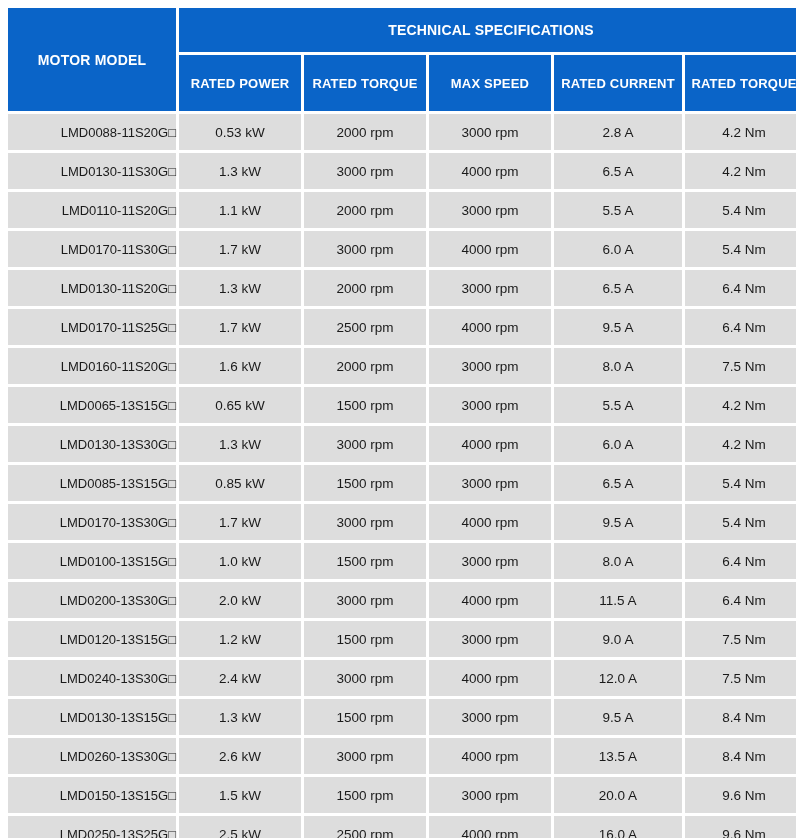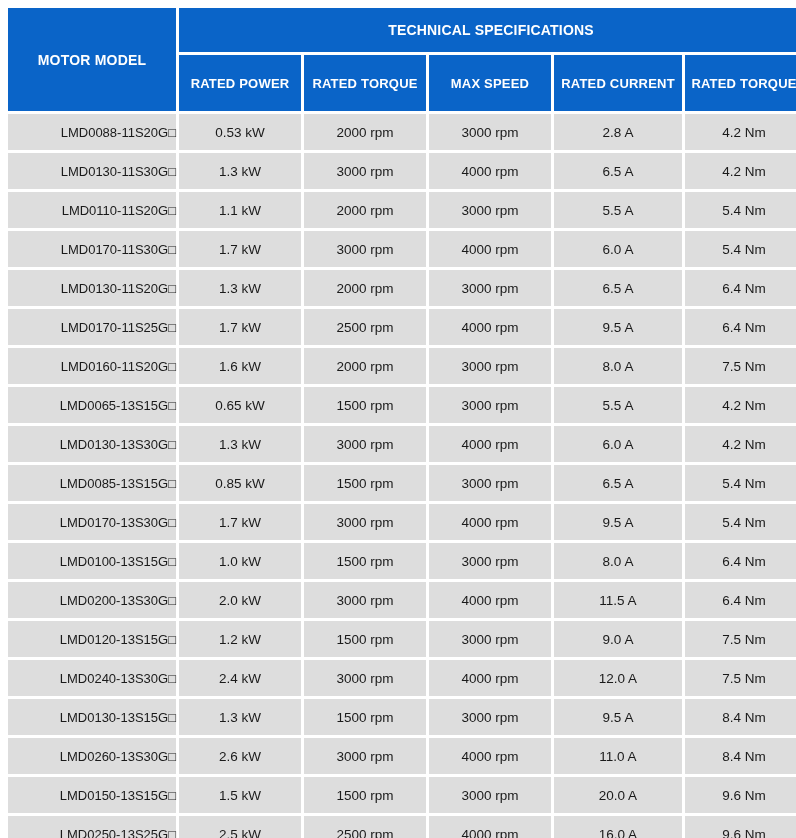--- a/index.html
+++ b/index.html
@@ -231,21 +231,21 @@
           <td class="cell">1500 rpm</td>
           <td class="cell">3000 rpm</td>
           <td class="cell">9.5 A</td>
           <td class="cell">8.4 Nm</td>
         </tr>
         <tr>
           <td class="cell cell-model">LMD0260-13S30G□</td>
           <td class="cell">2.6 kW</td>
           <td class="cell">3000 rpm</td>
           <td class="cell">4000 rpm</td>
-          <td class="cell">11.0 A</td>
+          <td class="cell">13.5 A</td>
           <td class="cell">8.4 Nm</td>
         </tr>
         <tr>
           <td class="cell cell-model">LMD0150-13S15G□</td>
           <td class="cell">1.5 kW</td>
           <td class="cell">1500 rpm</td>
           <td class="cell">3000 rpm</td>
           <td class="cell">20.0 A</td>
           <td class="cell">9.6 Nm</td>
         </tr>

